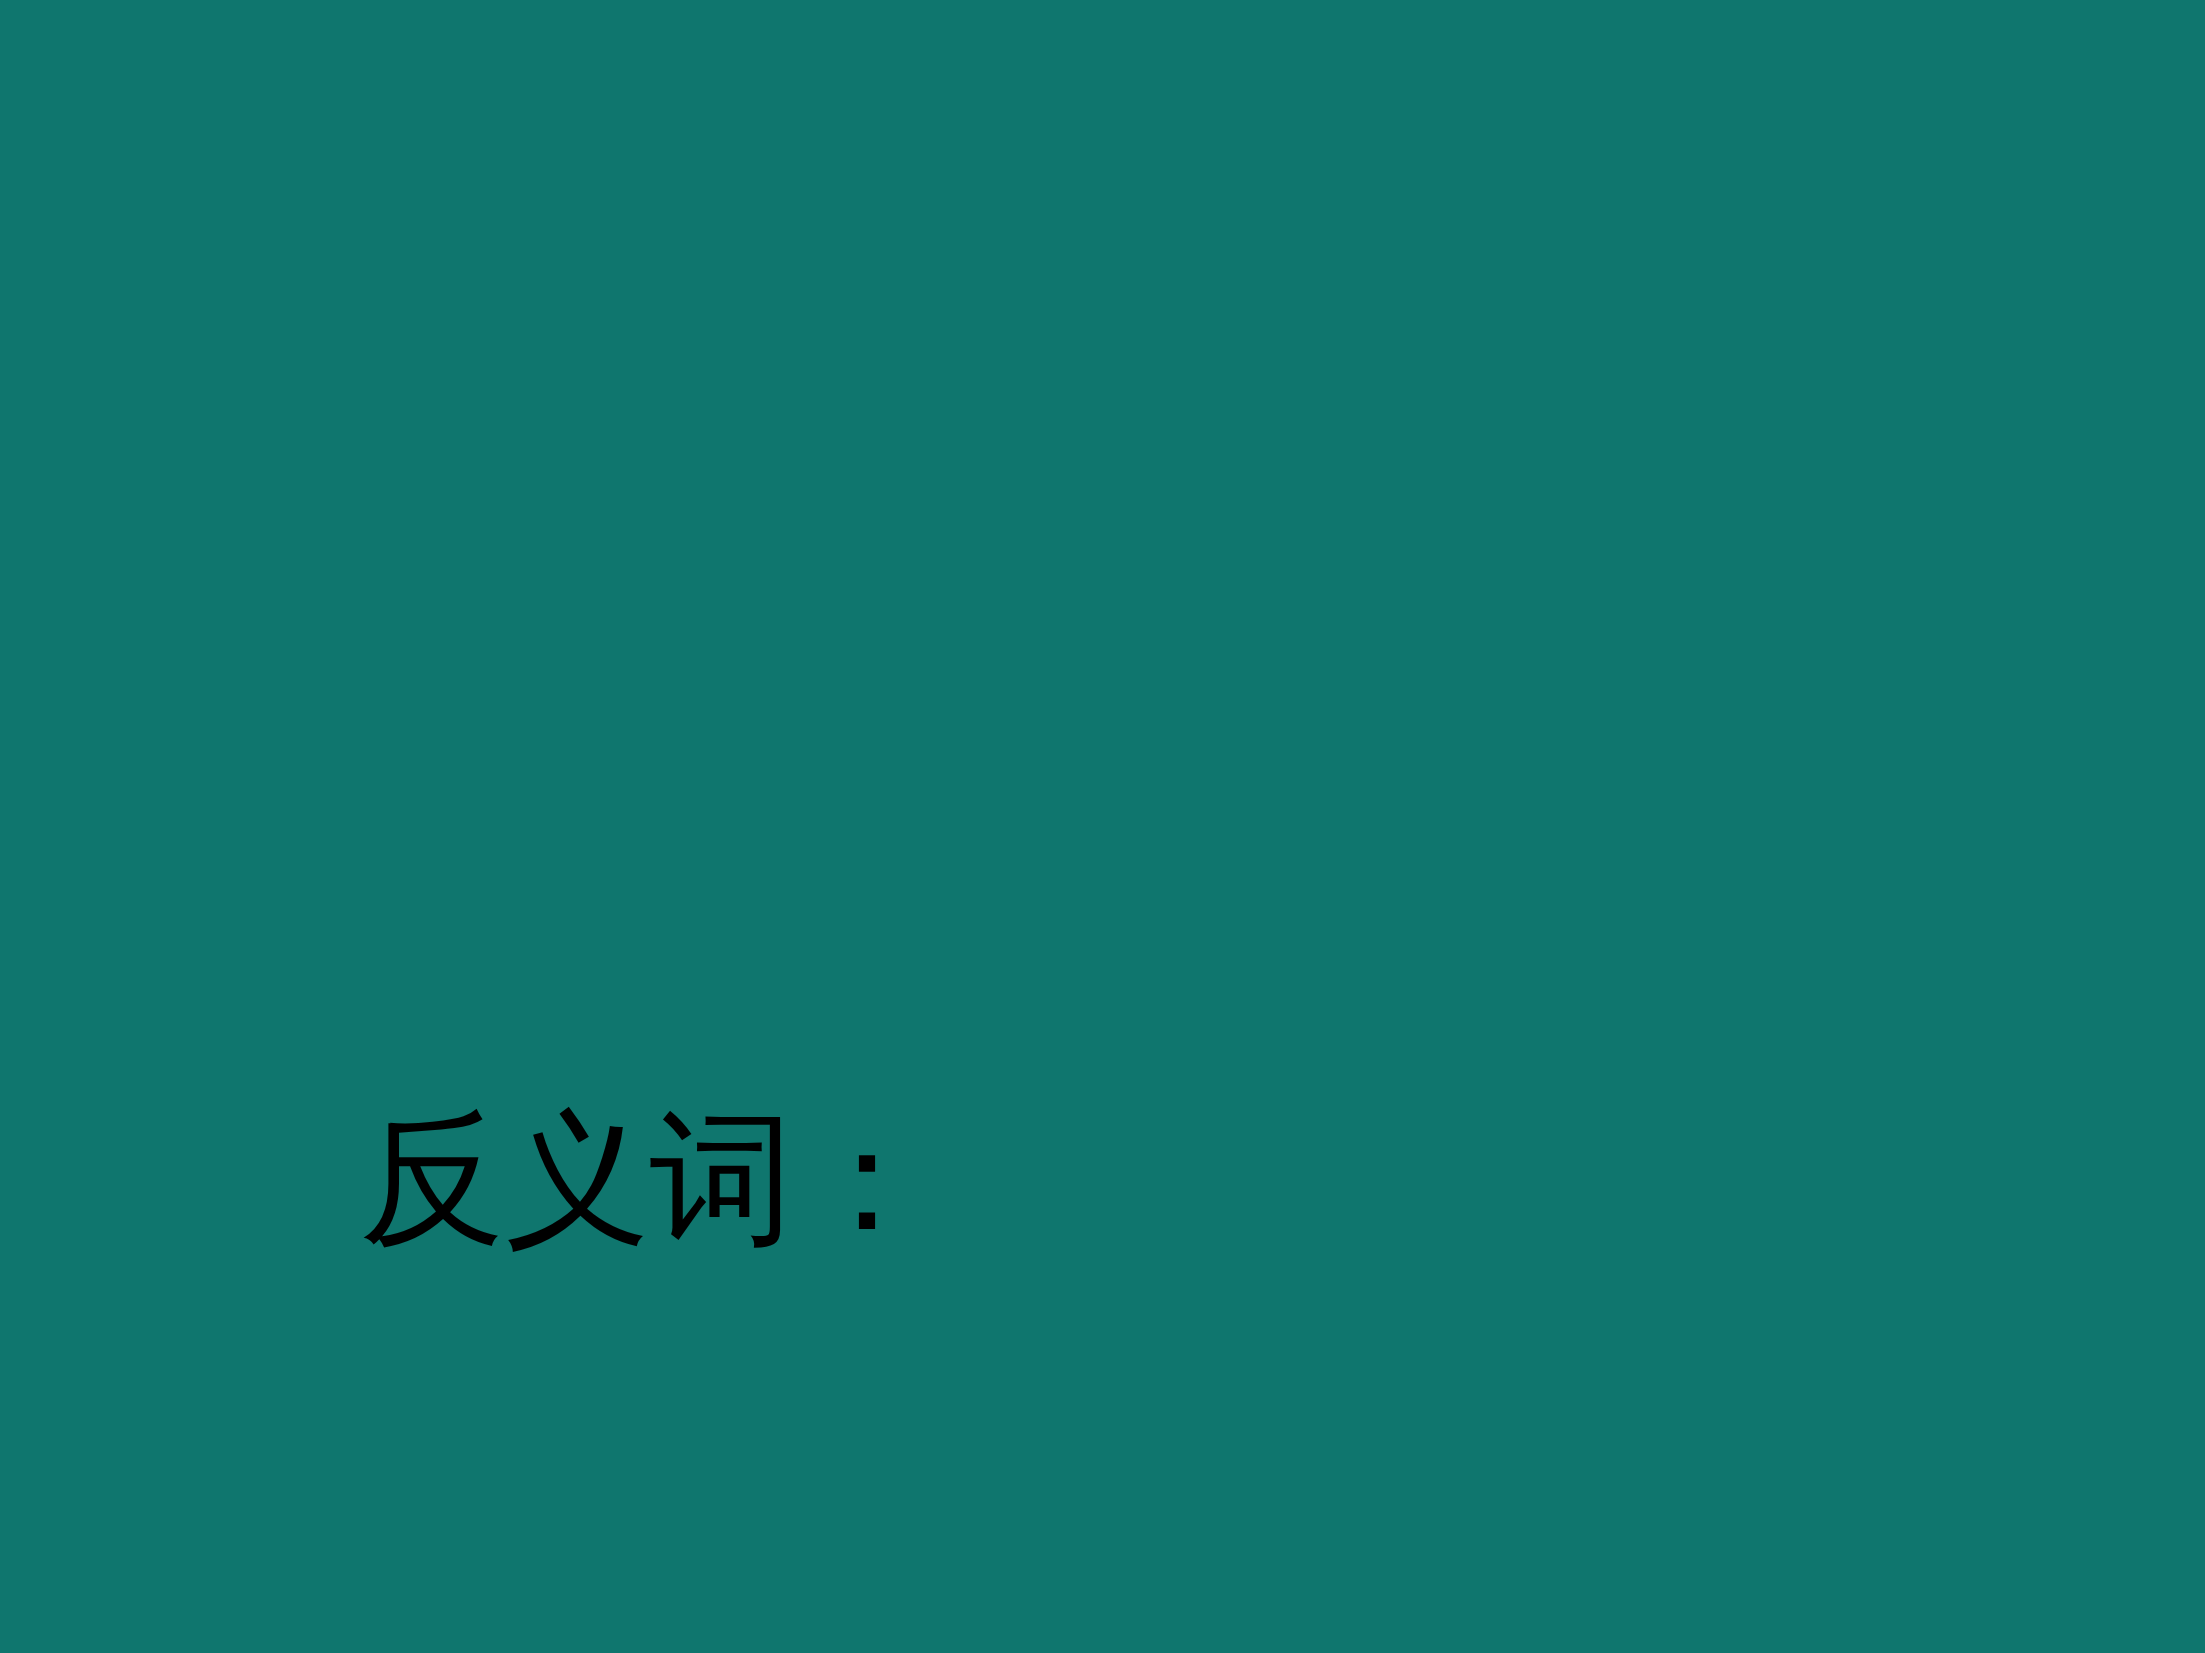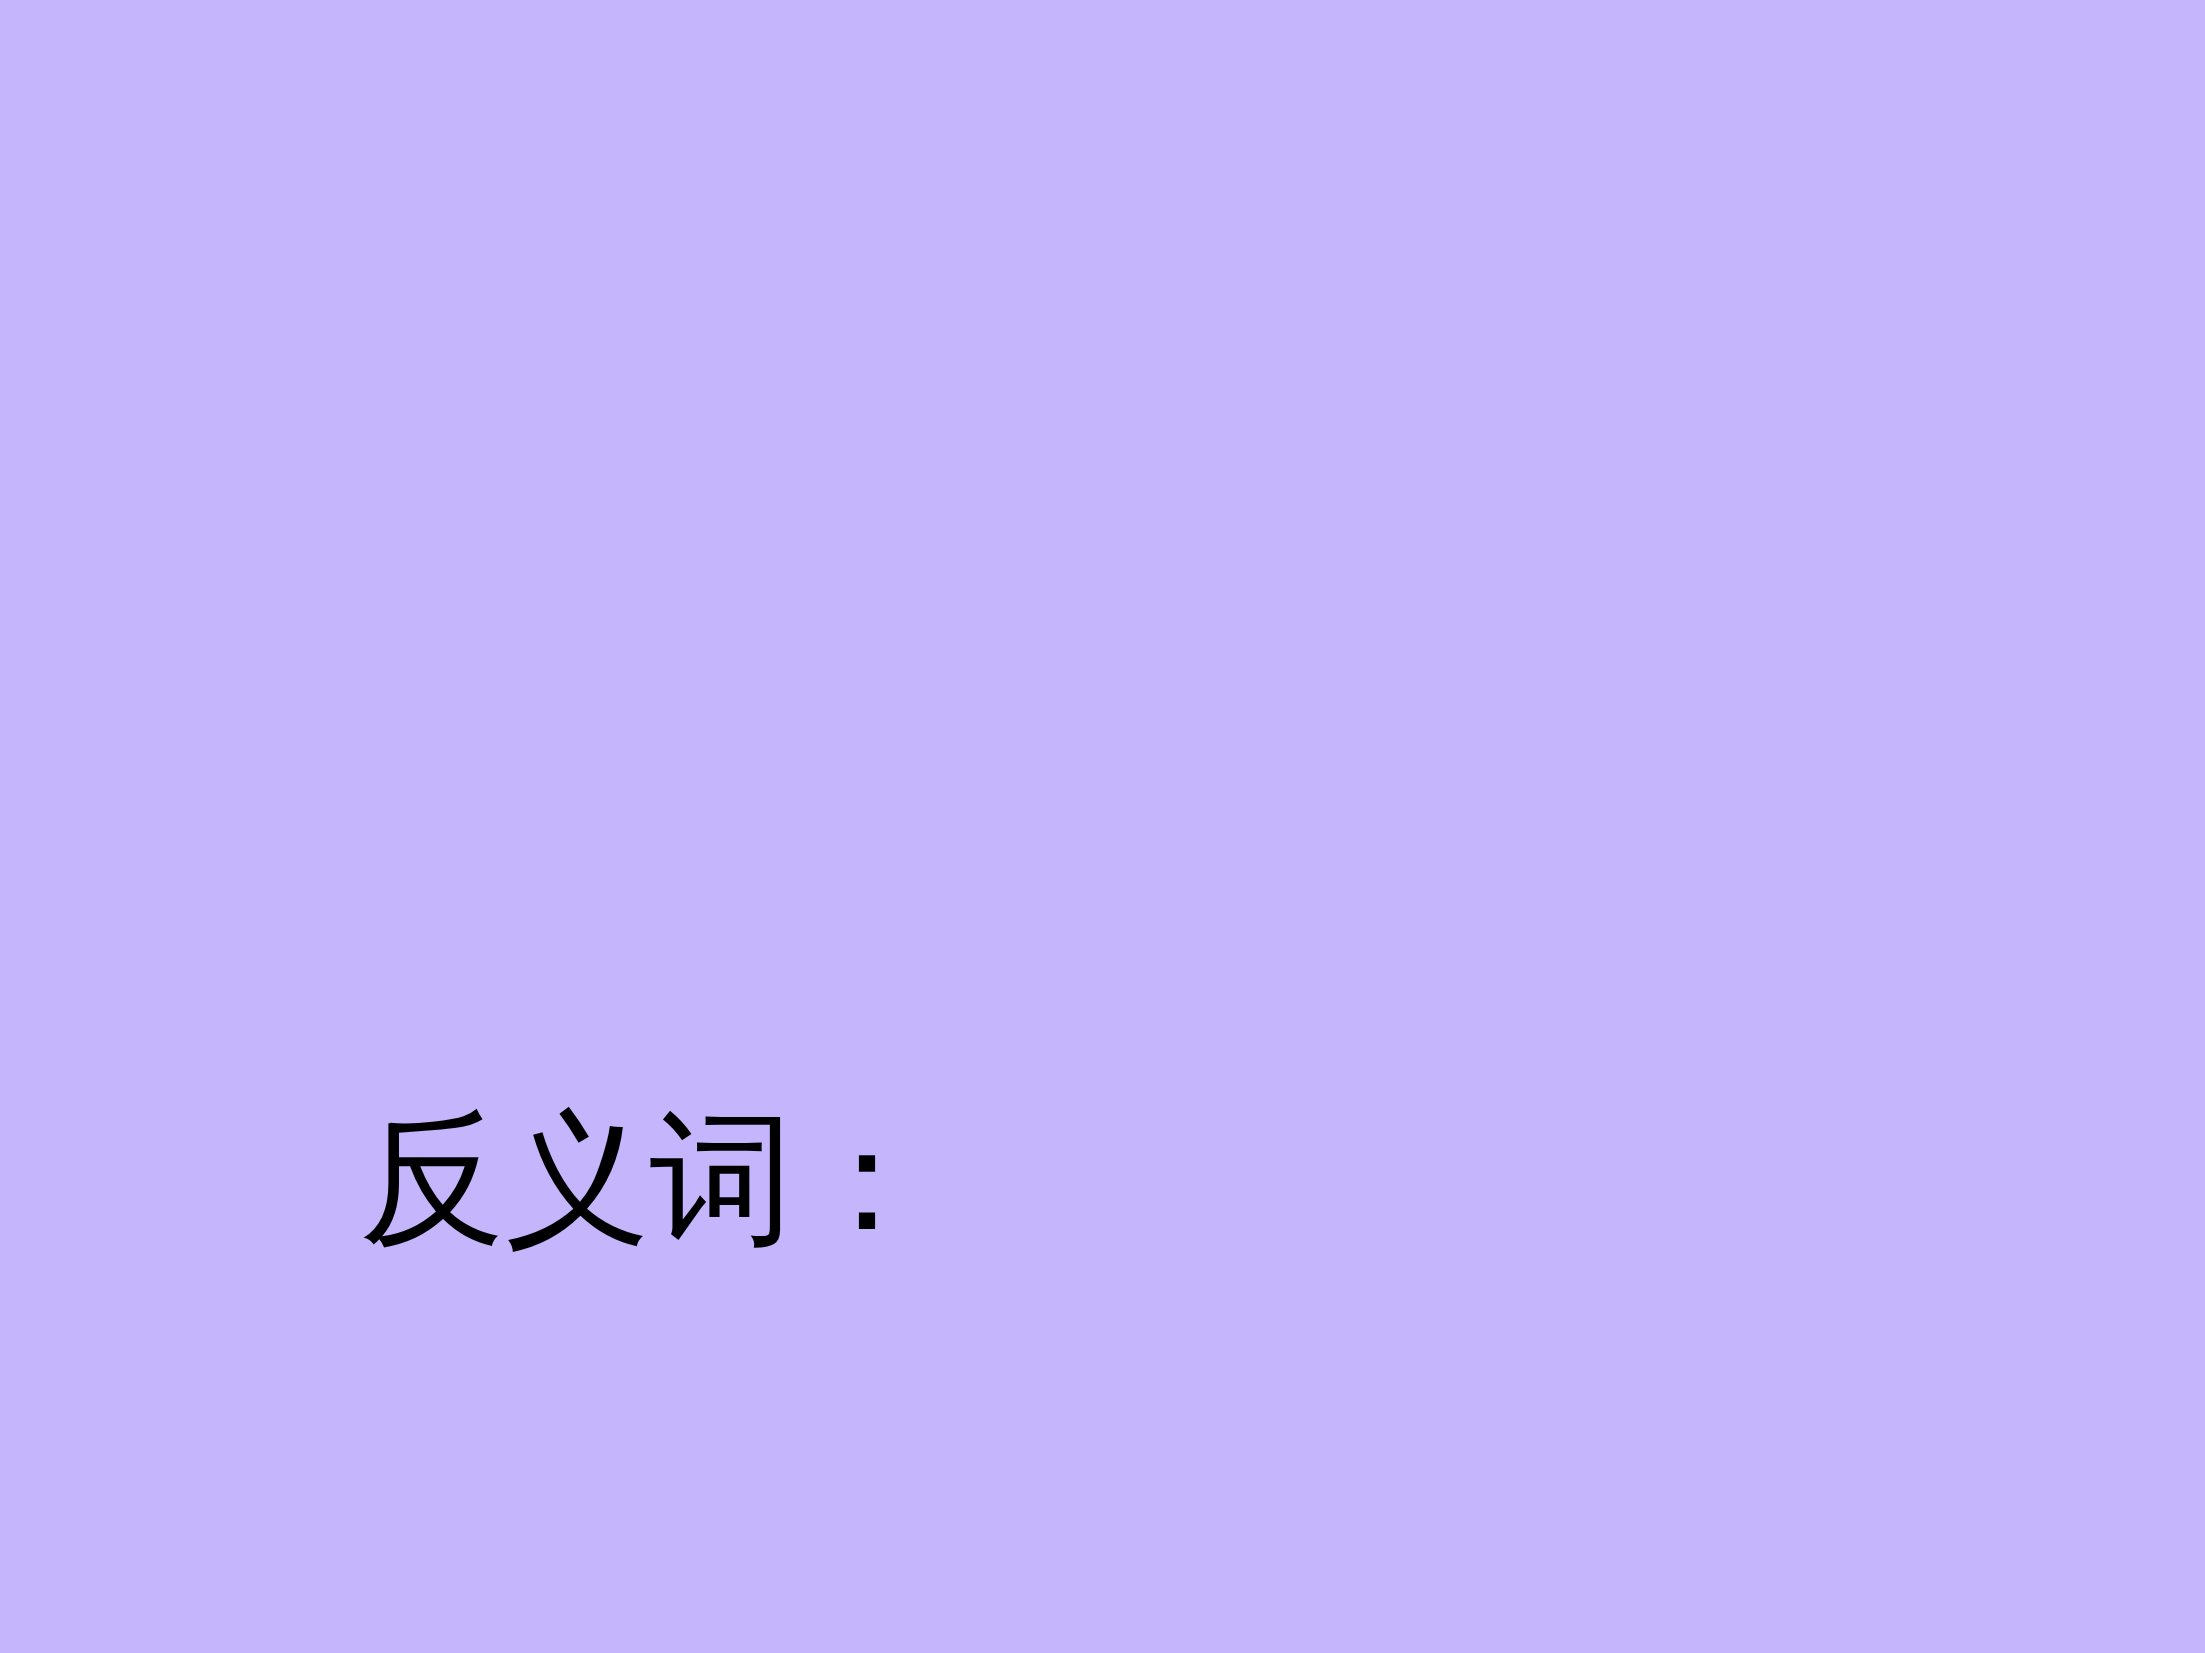--- a/index.html
+++ b/index.html
@@ -12,21 +12,21 @@
     height: 1654px;
     background: #FFFFFF;
     overflow: hidden;
     font-family: "DejaVu Serif", "Liberation Serif", serif;
   }
 
   #slide {
     position: relative;
     width: 2205px;
     height: 1654px;
-    background: #c4b5fd;
+    background: #0f766e;
   }
 
   
   #content-block {
     position: absolute;
     left: 83px;
     top: 211px;
     width: 2067px;
     color: #000000;
     font-family: "DejaVu Serif", "Liberation Serif", serif;

